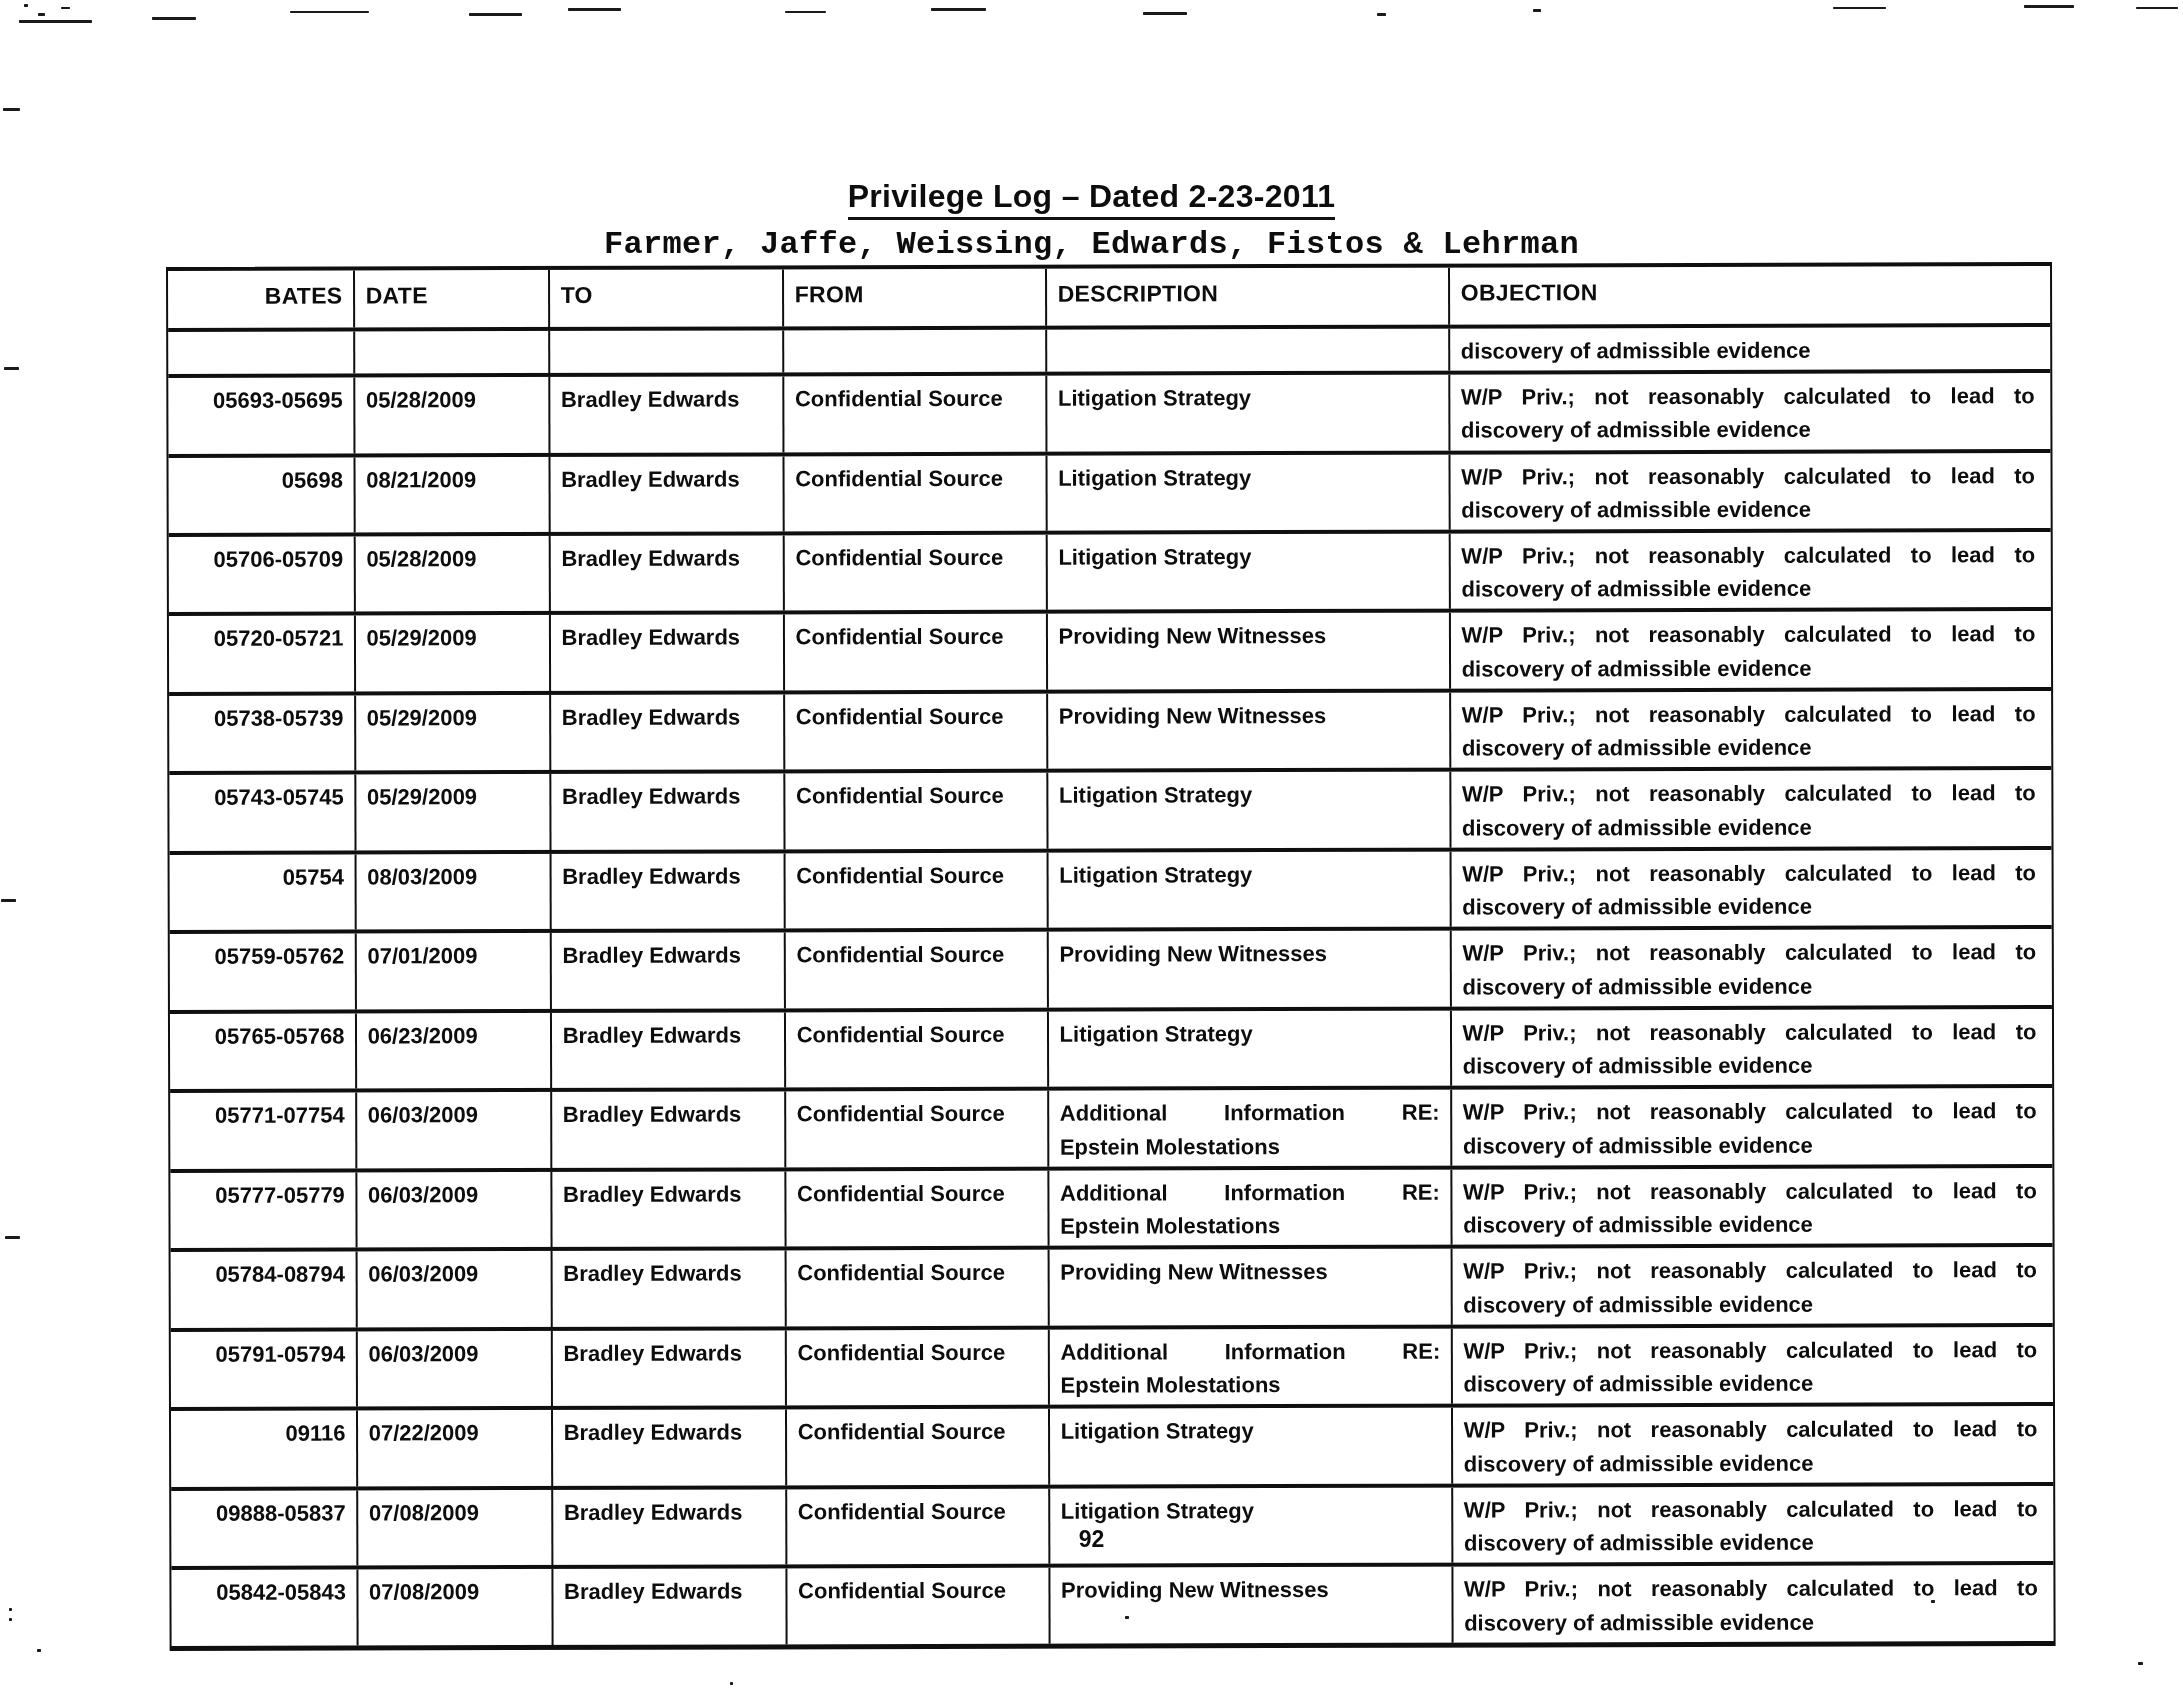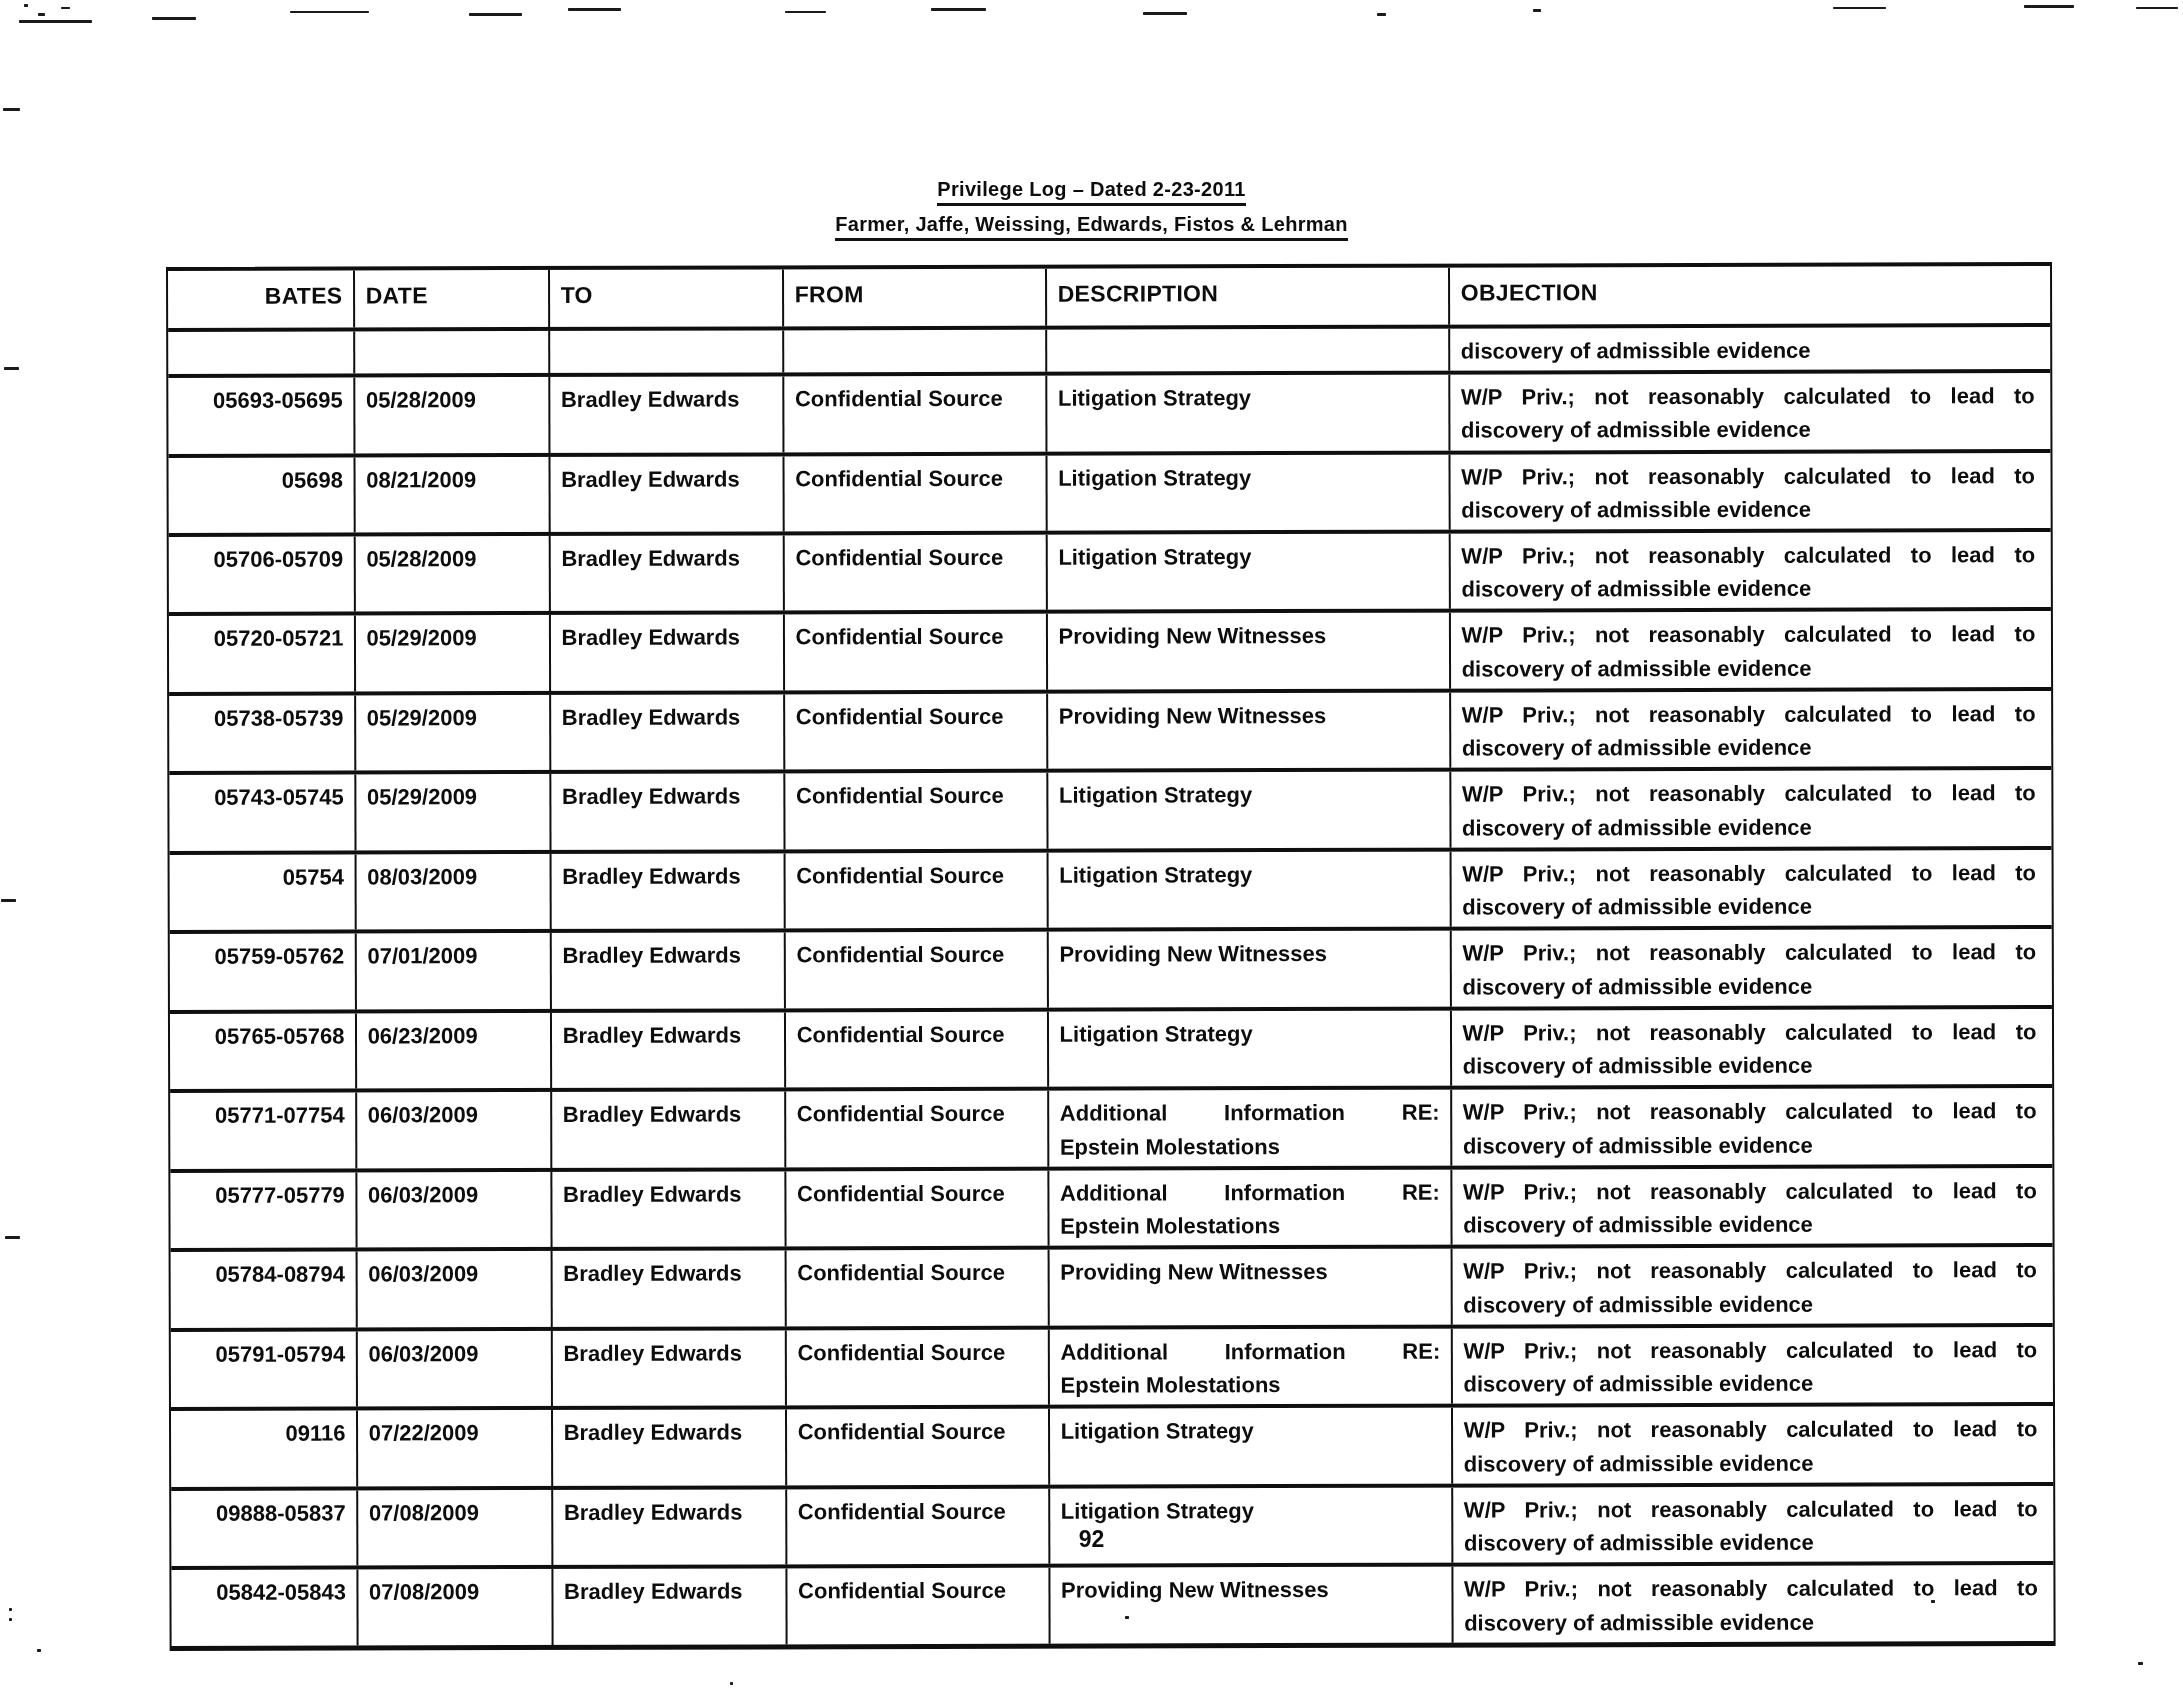--- a/index.html
+++ b/index.html
@@ -5,24 +5,24 @@
   html,body{margin:0;padding:0;background:#ffffff;}
   body{
     width:2183px;height:1690px;position:relative;overflow:hidden;
     font-family:"Liberation Sans", sans-serif;color:#0d0d0d;
     -webkit-font-smoothing:antialiased;
   }
   #doc{position:absolute;inset:0;}
   
   #title-block{position:absolute;top:177px;left:0;width:2183px;text-align:center;}
   .doc-title{
-    display:inline-block;font-size:20px;font-weight:bold;letter-spacing:0.3px;
+    display:inline-block;font-size:32px;font-weight:bold;letter-spacing:0.3px;
     border-bottom:3.3px solid #111;padding-bottom:2px;line-height:1.2;text-align:right;
   }
-  #doc-subtitle-wrap{margin-top:6px;}
+  #doc-subtitle-wrap{margin-top:6px;font-family:Liberation Mono, monospace;}
   
   #table{
     position:absolute;left:166px;top:267px;width:1882px;
     border:2.6px solid #0f0f0f;border-top-width:4.6px;border-bottom-width:5.3px;
     transform:rotate(-0.15deg);transform-origin:left top;background:#fff;
   }
   .row{
     display:grid;
     grid-template-columns:185px 195px 234px 263px 403px 597px;
     border-top:4px solid #0f0f0f;

